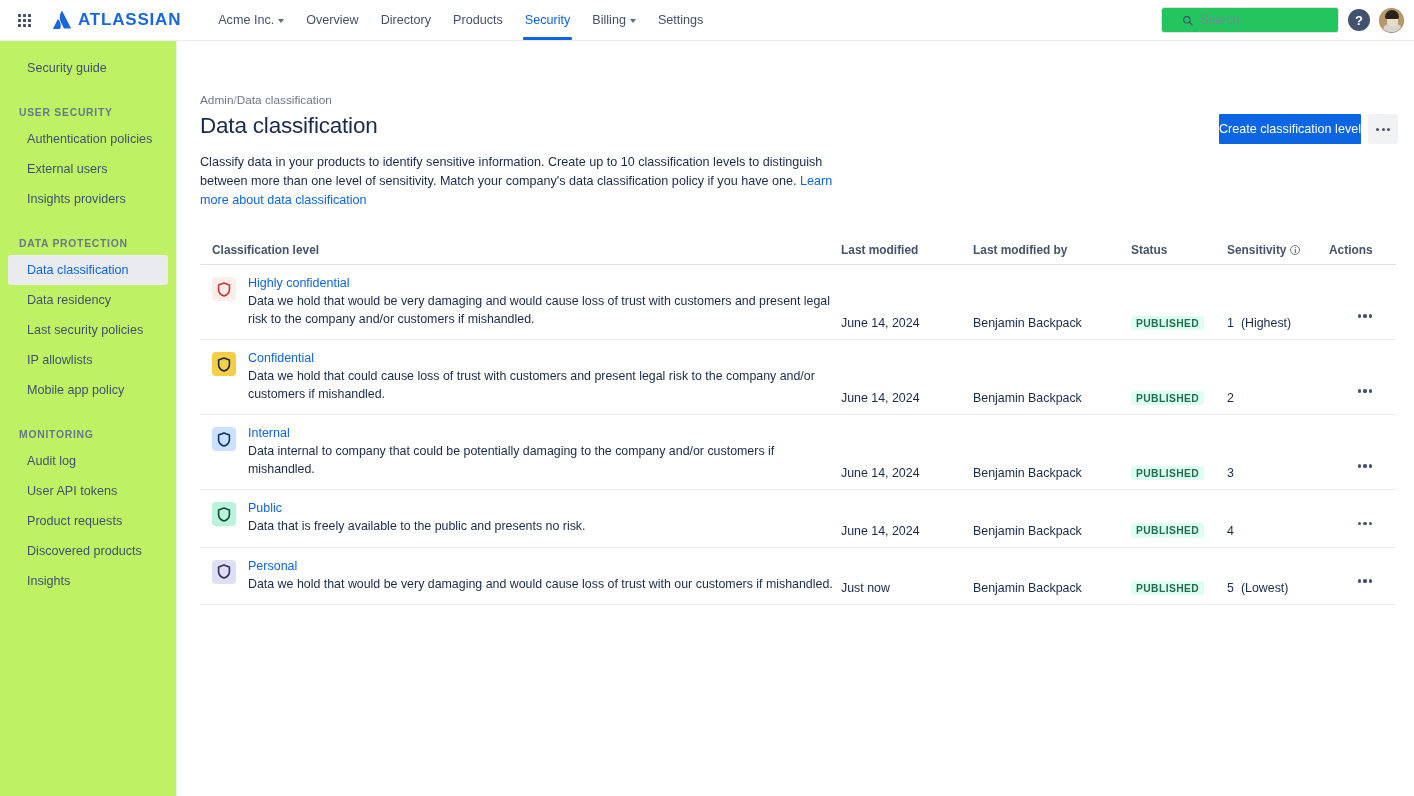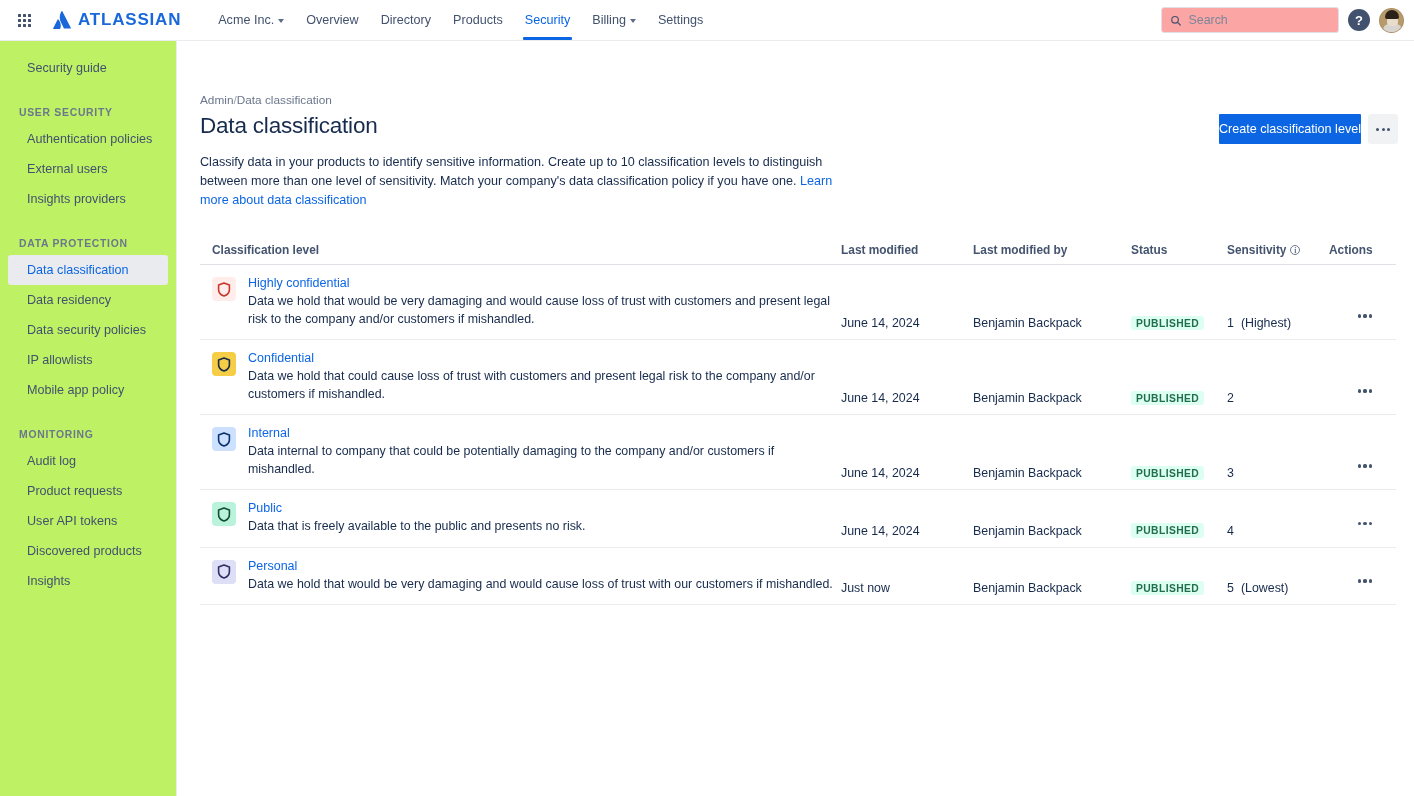--- a/index.html
+++ b/index.html
@@ -85,24 +85,24 @@
 
   .topnav-right {
     margin-left: auto;
     display: flex; align-items: center;
     gap: 9px;
     flex: 0 0 auto;
   }
   .searchbox {
     width: 178px; height: 26px;
     border: 1px solid #DFE1E6;
-    background: #fca5a5;
+    background: #22c55e;
     border-radius: 3px;
     display: flex; align-items: center;
-    padding: 0 8px;
+    padding: 0 20px;
     gap: 7px;
     cursor: text;
   }
   .search-input {
     border: none; outline: none; background: transparent;
     font-family: "Liberation Sans", sans-serif;
     font-size: 12.4px;
     color: #42526E;
     width: 100%;
   }
@@ -420,38 +420,38 @@
     </div>
 
     <div class="side-section">DATA PROTECTION</div>
     <div class="side-link selected">
       <span>Data classification</span>
     </div>
     <div class="side-link">
       <span>Data residency</span>
     </div>
     <div class="side-link">
-      <span>Data security policies</span>
+      <span>Last security policies</span>
     </div>
     <div class="side-link">
       <span>IP allowlists</span>
     </div>
     <div class="side-link">
       <span>Mobile app policy</span>
     </div>
 
     <div class="side-section">MONITORING</div>
     <div class="side-link">
       <span>Audit log</span>
     </div>
     <div class="side-link">
+      <span>User API tokens</span>
+    </div>
+    <div class="side-link">
       <span>Product requests</span>
-    </div>
-    <div class="side-link">
-      <span>User API tokens</span>
     </div>
     <div class="side-link">
       <span>Discovered products</span>
     </div>
     <div class="side-link">
       <span>Insights</span>
     </div>
   </nav>
 
   <main class="main">

